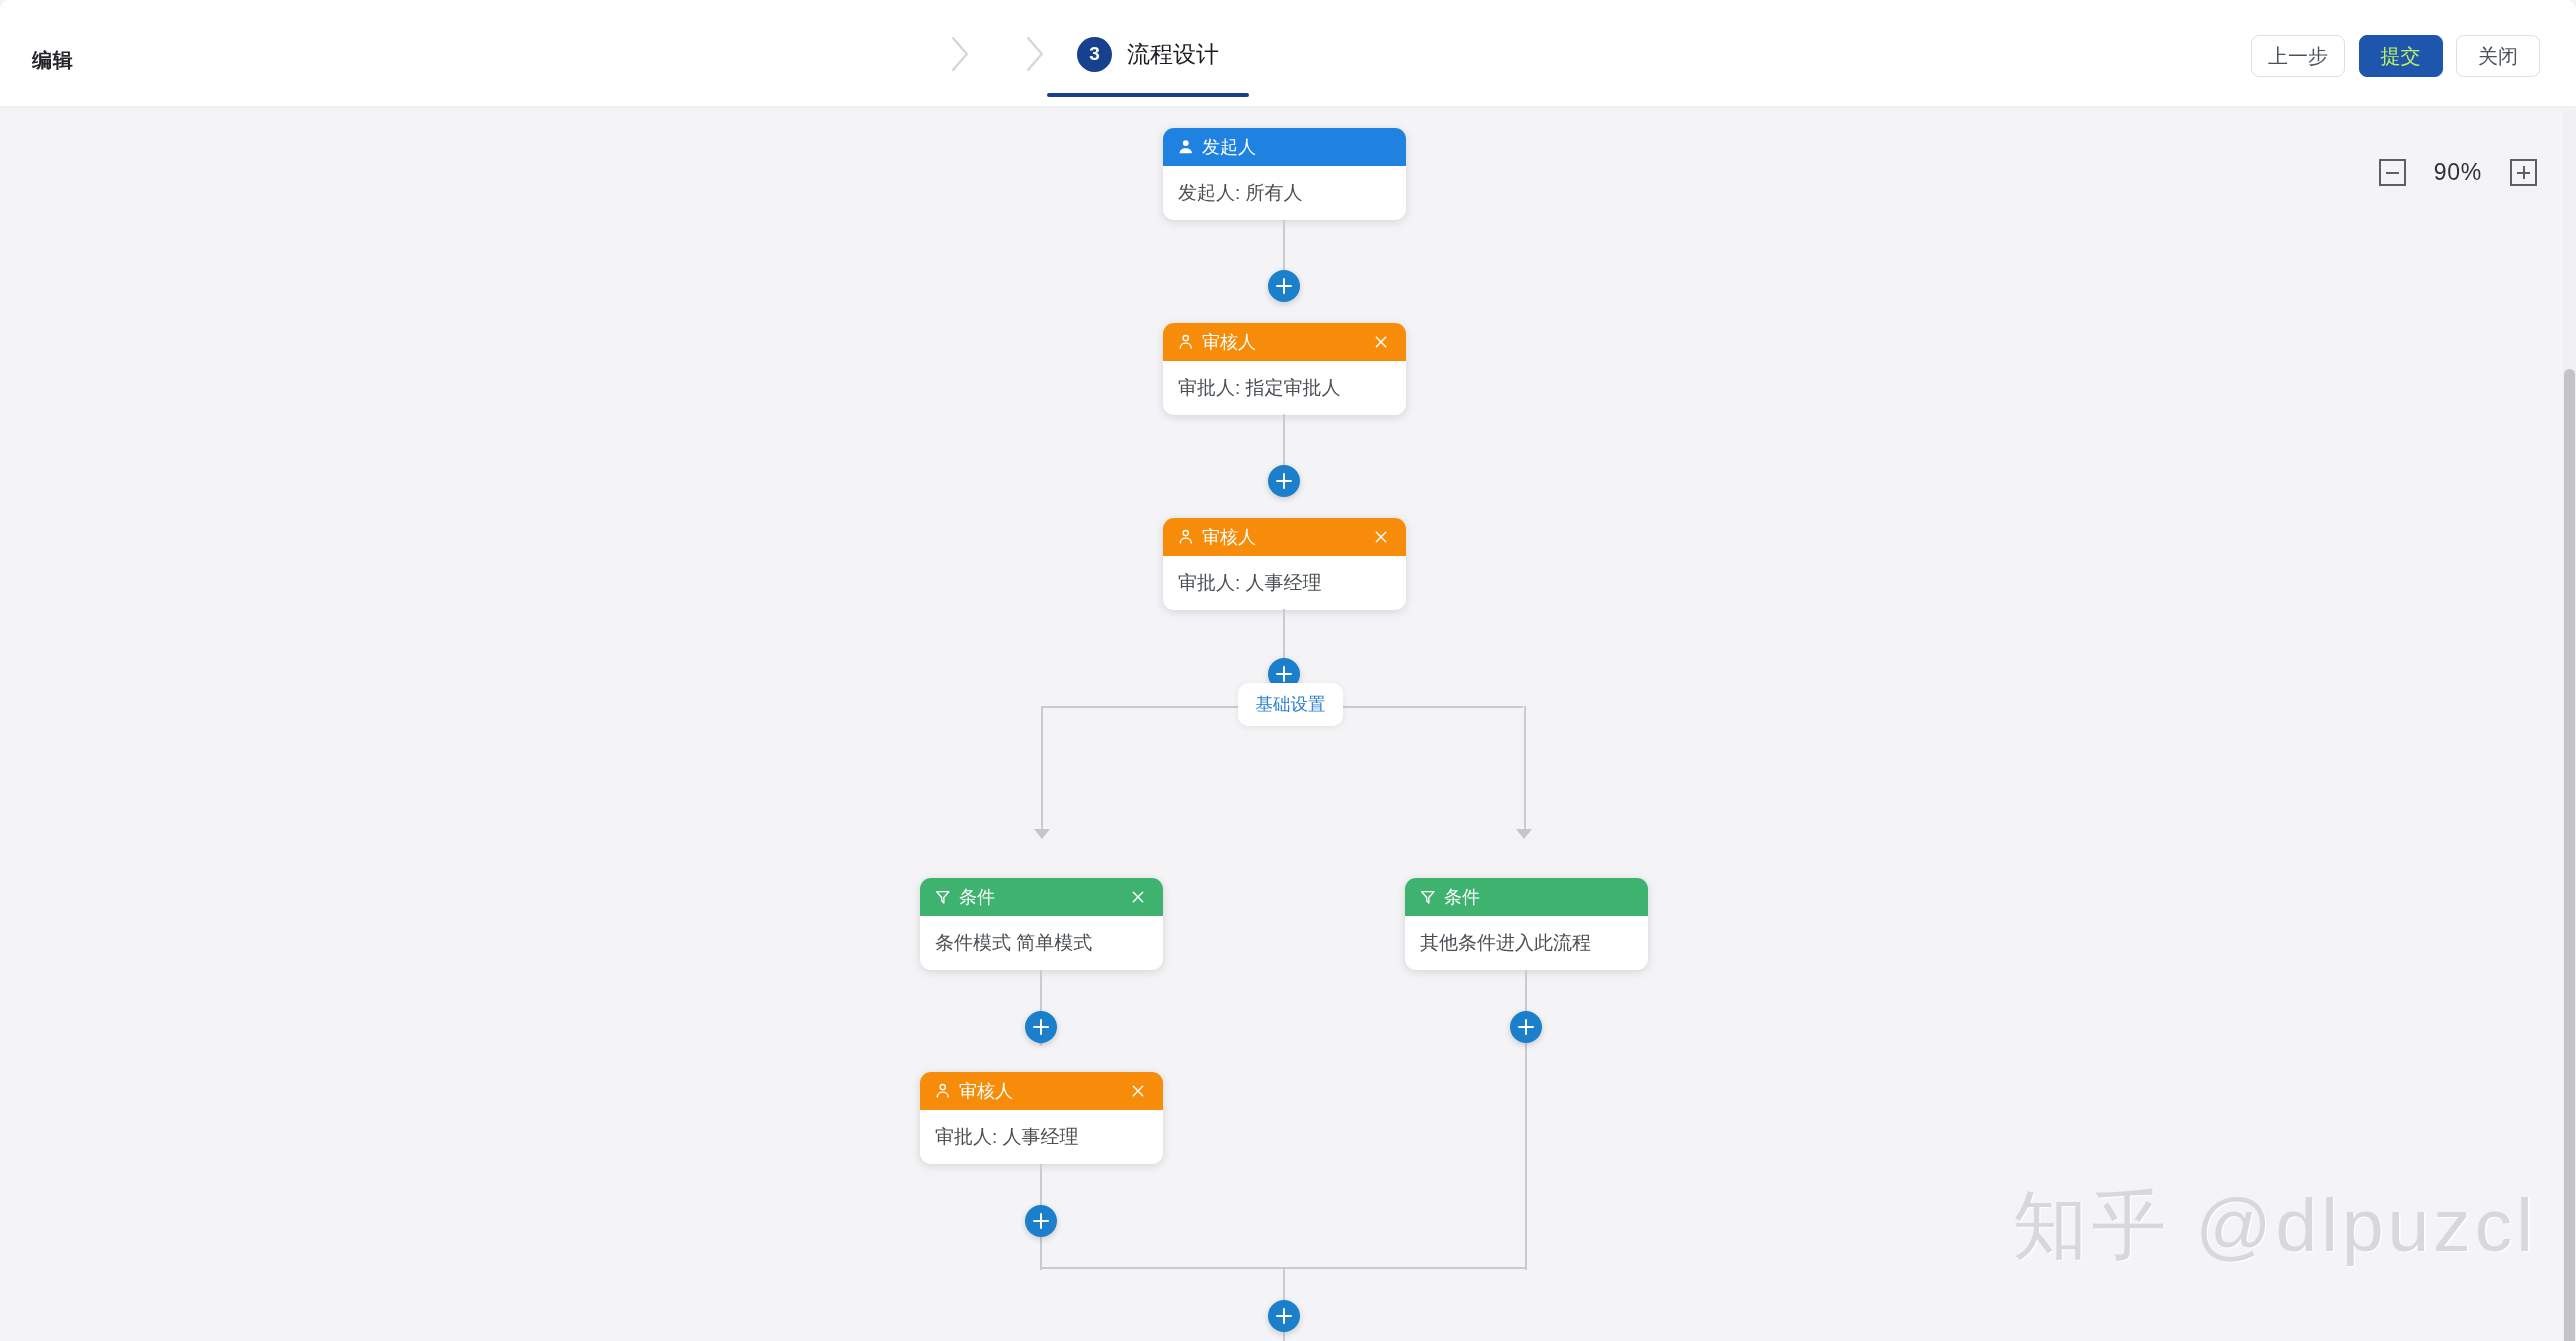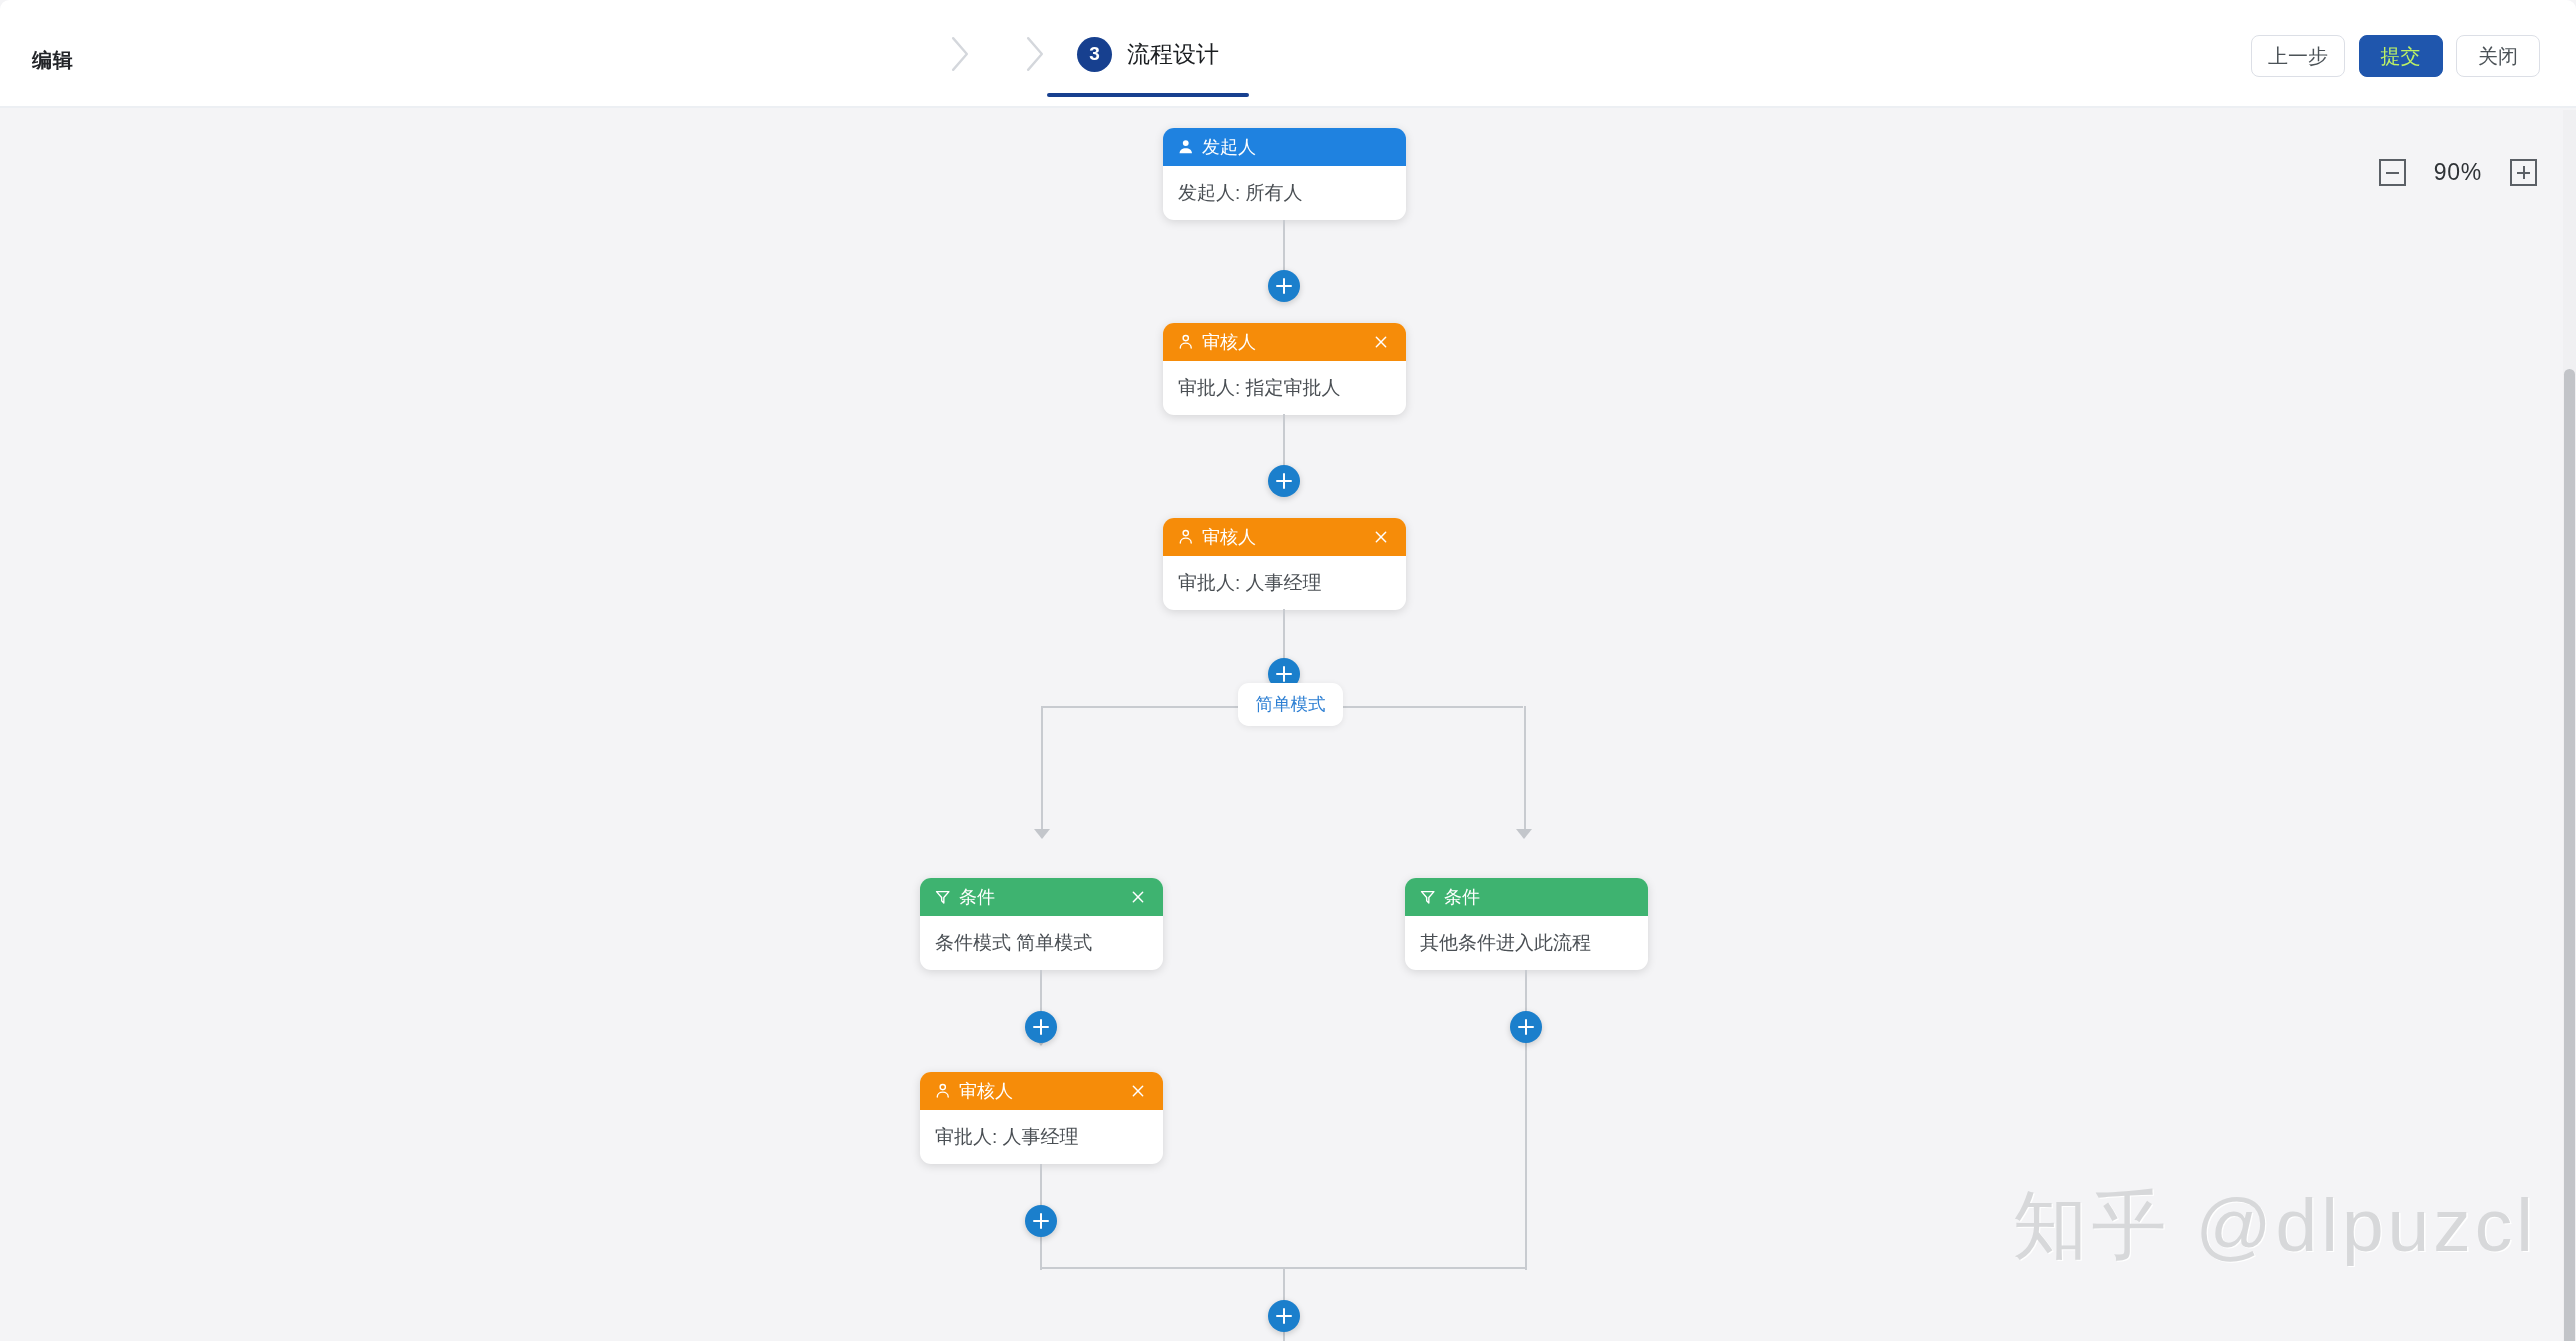--- a/index.html
+++ b/index.html
@@ -360,21 +360,21 @@
               </svg>
           </span>
         </div>
         <div class="node-body">审批人: 人事经理</div>
       </div>
 
       <div class="line-v" style="left:1283px; top:499px; height:82px;"></div>
       <div class="plus-btn" style="left:1268px; top:548px;"></div>
 
       <div class="line-h" style="left:1041px; top:596px; width:482px;"></div>
-      <div class="add-cond" style="left:1238px; top:573px;">简单模式</div>
+      <div class="add-cond" style="left:1238px; top:573px;">基础设置</div>
 
       <div class="line-v" style="left:1041px; top:596px; height:129px;"></div>
       <div class="arrow-down" style="left:1034px; top:719px;"></div>
 
       <div class="line-v" style="left:1524px; top:596px; height:129px;"></div>
       <div class="arrow-down" style="left:1516px; top:719px;"></div>
 
       <div class="node" style="left:920px; top:768px;">
         <div class="node-head condition">
           <span class="node-head-icon">

